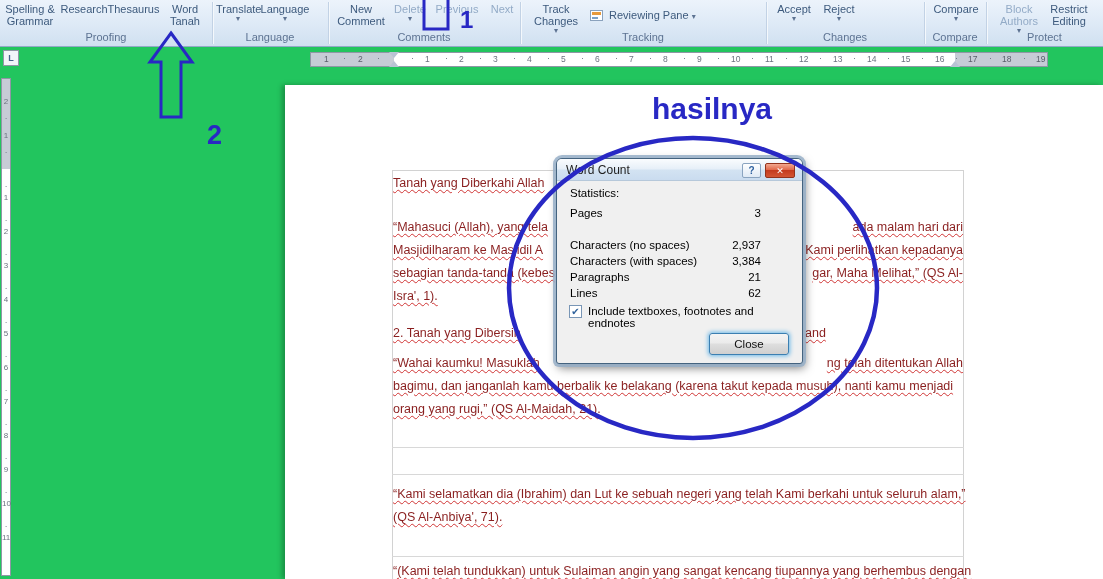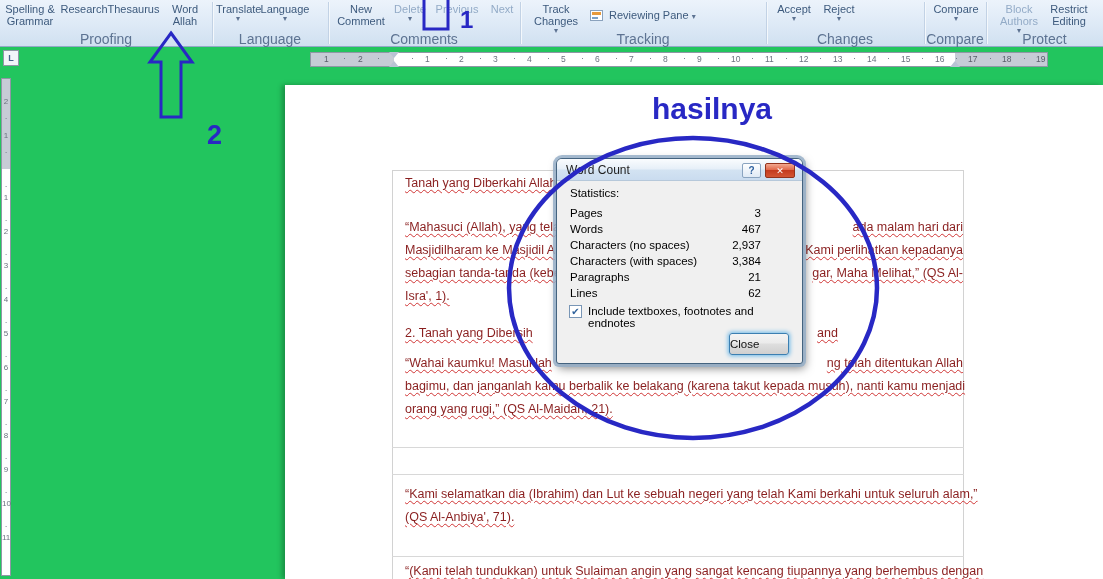--- a/index.html
+++ b/index.html
@@ -13,21 +13,21 @@
   .screen{position:relative;width:1103px;height:579px;overflow:hidden;background:#22c55e;}
 
   
   .ribbon{position:absolute;left:0;top:0;right:0;height:47px;z-index:10;
     background:linear-gradient(#ecf3fb 0%,#dde9f6 55%,#d0e0f0 100%);
     border-bottom:1px solid #93a9c7;}
   .rbtn{position:absolute;font-size:11px;line-height:12px;text-align:center;color:var(--ribbon-text);cursor:default;}
   .rbtn.dim{color:#93abc7;}
   .dd{font-size:8px;color:#5d7392;display:block;line-height:7px;}
   .gsep{position:absolute;top:2px;height:42px;width:1px;background:#c2d2e5;box-shadow:1px 0 0 #f4f8fc;}
-  .grouplabel{position:absolute;top:31px;font-size:14px;color:#5d7392;text-align:center;}
+  .grouplabel{position:absolute;top:31px;font-size:11px;color:#5d7392;text-align:center;}
   .rp-icon{display:inline-block;width:13px;height:11px;border:1px solid #8ba2bd;background:#fff;vertical-align:-2px;margin-right:3px;position:relative;}
   .rp-icon::before{content:"";position:absolute;left:1px;top:1px;right:1px;height:3px;background:#e89a3c;}
   .rp-icon::after{content:"";position:absolute;left:1px;bottom:1px;width:6px;height:2px;background:#7ba0c8;}
 
   
   .tabsel{position:absolute;left:3px;top:50px;width:16px;height:16px;background:#f2f5f9;border:1px solid #8f97a5;z-index:5;
     font-size:9px;font-weight:bold;color:#45608a;text-align:center;line-height:14px;}
   .hruler{position:absolute;left:310px;top:52px;width:738px;height:15px;background:#c6ccd6;border:1px solid #8f97a5;z-index:5;}
   .hruler .white{position:absolute;left:83px;top:0;width:561px;height:13px;background:#ffffff;}
   .rnum{position:absolute;top:1px;font-size:8.5px;color:#6b7280;}
@@ -41,21 +41,21 @@
   .vruler .white{position:absolute;left:0;top:90px;width:8px;height:406px;background:#ffffff;}
   .vnum{position:absolute;left:0;width:8px;text-align:center;font-size:8px;color:#6b7280;}
 
   
   .page{position:absolute;left:285px;top:85px;width:818px;height:494px;background:#ffffff;overflow:hidden;z-index:1;
     box-shadow:-3px 0 5px rgba(0,0,0,.28);}
   .tbound{position:absolute;left:107px;top:85px;width:572px;height:420px;
     border-left:1px solid #d2d2d2;border-right:1px solid #d2d2d2;border-top:1px solid #d2d2d2;}
   .tbline{position:absolute;left:107px;width:572px;height:1px;background:#d8d8d8;}
   .dline{position:absolute;left:108px;width:570px;height:23px;font-size:12.5px;line-height:23px;color:var(--doc-red);white-space:nowrap;}
-  .dline span.red{text-decoration:underline;text-decoration-style:wavy;text-decoration-color:var(--squiggle-red);text-decoration-thickness:1px;text-underline-offset:2px;margin-left:12px;}
+  .dline span.red{text-decoration:underline;text-decoration-style:wavy;text-decoration-color:var(--squiggle-red);text-decoration-thickness:1px;text-underline-offset:2px;}
   .split{display:flex;justify-content:space-between;gap:12px;}
   .absfrag{position:absolute;left:412px;top:0;}
 
   
   .dialog{position:absolute;left:556px;top:158px;width:247px;height:206px;z-index:30;
     background:#f0f0f0;border:1px solid #44637f;border-radius:6px 6px 3px 3px;
     box-shadow:0 0 0 3px rgba(150,175,200,.85),2px 4px 10px rgba(0,0,0,.5);}
   .dtitle{position:relative;height:22px;border-radius:5px 5px 0 0;
     background:linear-gradient(#fafcfe,#e6eff8 48%,#d3e3f2 52%,#cadcef);
     border-bottom:1px solid #b6c8da;
@@ -64,22 +64,22 @@
     background:linear-gradient(#fdfeff,#dfeaf5);color:#2c5f9e;font-weight:bold;font-size:10px;text-align:center;line-height:13px;}
   .xbtn{position:absolute;right:7px;top:4px;width:30px;height:15px;border:1px solid #92321c;border-radius:2px;
     background:linear-gradient(#f2a88f 0%,#e0684a 45%,#c43b1e 50%,#d35533 100%);
     color:#fff;font-size:9px;text-align:center;line-height:14px;}
   .dstats{position:absolute;left:13px;top:28px;font-size:11.5px;color:#000;}
   .drow{position:absolute;left:0;width:247px;height:16px;display:flex;justify-content:space-between;
     padding:0 43px 0 13px;font-size:11.5px;color:#000;line-height:16px;}
   .dcheck{position:absolute;left:12px;top:146px;width:13px;height:13px;background:#fff;border:1px solid #7996b6;
     font-size:10px;line-height:11px;text-align:center;color:#31639c;}
   .dchecklabel{position:absolute;left:31px;top:146px;font-size:11.5px;color:#000;}
-  .closebtn{position:absolute;right:13px;bottom:8px;width:60px;height:22px;font-size:11.5px;color:#111;
-    border:1px solid #3c7fb1;border-radius:3px;text-align:left;line-height:20px;
+  .closebtn{position:absolute;right:13px;bottom:8px;width:80px;height:22px;font-size:11.5px;color:#111;
+    border:1px solid #3c7fb1;border-radius:3px;text-align:center;line-height:20px;
     background:linear-gradient(#f4f4f4,#ebebeb 45%,#dedede 50%,#cfcfcf);
     box-shadow:0 0 4px 1px #6cb8e8;}
 
   
   .anno-layer{position:absolute;inset:0;z-index:60;pointer-events:none;}
   .anno-text{position:absolute;color:var(--annotation-blue);font-weight:bold;}
 </style>
 </head>
 <body>
 
@@ -91,21 +91,21 @@
       <span>Grammar</span>
     </div>
     <div class="rbtn" style="left:60px;top:3px;width:48px">
       <span>Research</span>
     </div>
     <div class="rbtn" style="left:107px;top:3px;width:53px">
       <span>Thesaurus</span>
     </div>
     <div class="rbtn" style="left:161px;top:3px;width:48px">
       <span>Word</span><br>
-      <span>Allah</span>
+      <span>Tanah</span>
     </div>
     <div class="gsep" style="left:212px"></div>
 
     <div class="rbtn" style="left:216px;top:3px;width:44px">
       <span>Translate</span>
       <span class="dd">▾</span>
     </div>
     <div class="rbtn" style="left:260px;top:3px;width:50px">
       <span>Language</span>
       <span class="dd">▾</span>
@@ -310,24 +310,20 @@
       <span>Word Count</span>
       <span class="helpbtn">?</span>
       <span class="xbtn">✕</span>
     </div>
     <div class="dstats">Statistics:</div>
 
     <div class="drow" style="top:46px">
       <span>Pages</span>
       <span>3</span>
     </div>
-    <div class="drow" style="top:62px">
-      <span>Words</span>
-      <span>467</span>
-    </div>
     <div class="drow" style="top:78px">
       <span>Characters (no spaces)</span>
       <span>2,937</span>
     </div>
     <div class="drow" style="top:94px">
       <span>Characters (with spaces)</span>
       <span>3,384</span>
     </div>
     <div class="drow" style="top:110px">
       <span>Paragraphs</span>

